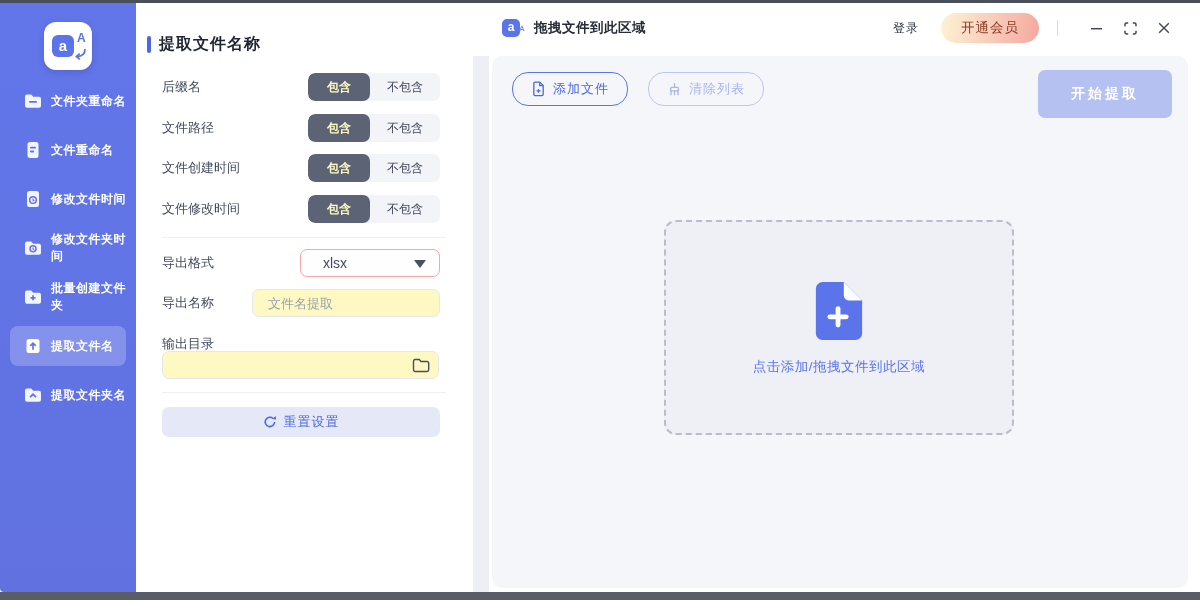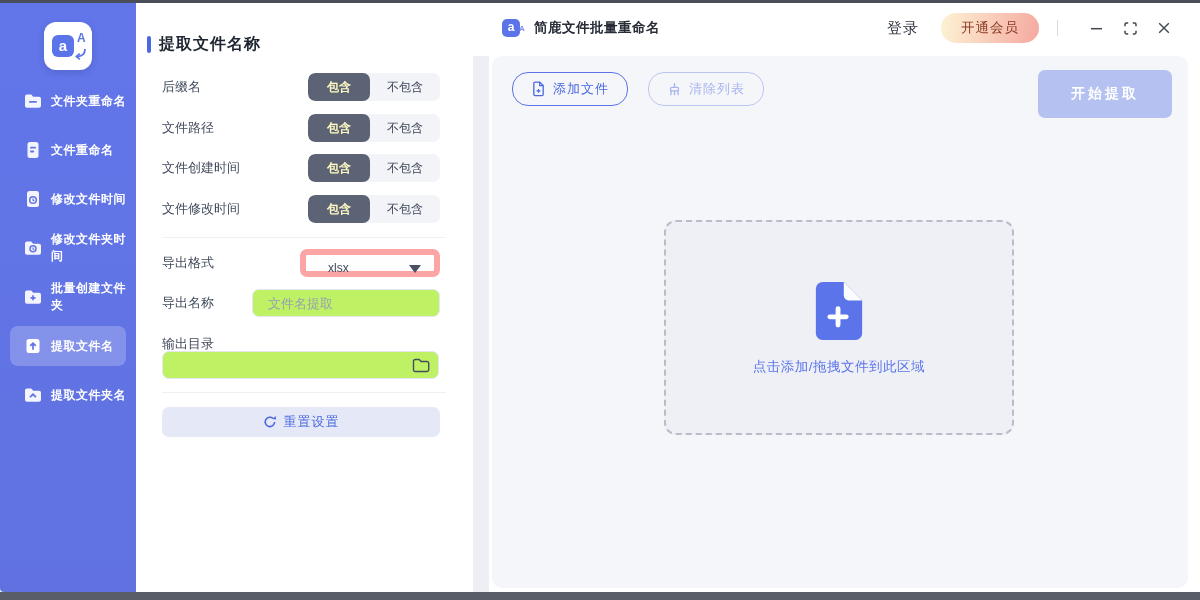--- a/index.html
+++ b/index.html
@@ -30,25 +30,25 @@
   .mid-title { position:absolute; left:11px; top:31px; display:flex; align-items:center; }
   .mid-title .bar { width:4px; height:17px; background:#4a68e0; border-radius:2px; margin-right:8px; }
   .mid-title .txt { font-size:16px; font-weight:bold; color:#1f2531; letter-spacing:1px; }
   .row-label { position:absolute; left:26px; height:28px; line-height:28px; font-size:13px; color:#414a5c; }
   .toggle { position:absolute; left:172px; width:132px; height:28px; background:#f3f4f8; border-radius:7px;
             display:flex; overflow:hidden; cursor:pointer; }
   .tg-on { width:62px; background:#5c6375; color:#fef9c3; font-size:12px; display:flex; align-items:center;
            justify-content:center; border-radius:7px;font-weight:bold; }
   .tg-off { flex:1; color:#3d4557; font-size:12px; display:flex; align-items:center; justify-content:center; }
   .divider { position:absolute; left:26px; right:27px; height:1px; background:#eef0f3; }
-  .select-box { position:absolute; left:164px; width:140px; height:28px; border:6px solid #fca5a5; border-radius:7px;
-                background:#fefefe; font-size:12px; color:#414a5c; line-height:26px; padding-left:22px; cursor:pointer; }
+  .select-box { position:absolute; left:164px; width:140px; height:28px; border:1px solid #fca5a5; border-radius:7px;
+                background:#fefefe; font-size:14px; color:#414a5c; line-height:26px; padding-left:22px; cursor:pointer; }
   .caret { position:absolute; right:13px; top:10px; width:0; height:0;
            border-left:6px solid transparent; border-right:6px solid transparent; border-top:8px solid #495061; }
-  .text-input { border:1px solid #e4e7ee; border-radius:7px; background:#bef264; font-size:13px; color:#414a5c;
+  .text-input { border:1px solid #e4e7ee; border-radius:7px; background:#fef9c3; font-size:13px; color:#414a5c;
                 padding:0 10px 0 15px; outline:none; font-family:inherit; }
   .text-input::placeholder { color:#99a0b1; }
   .in-name { position:absolute; left:116px; width:188px; height:28px; }
   .in-dir { position:absolute; left:26px; width:277px; height:28px; padding-right:32px; }
   .dir-icon { position:absolute; left:276px; top:7px; cursor:pointer; }
   .reset-btn { position:absolute; left:26px; top:404px; width:278px; height:30px; background:#e5e9f7; border:none;
                border-radius:7px; color:#4a68e0; font-size:13px; letter-spacing:1px; display:flex; align-items:center;
                justify-content:center; gap:7px; cursor:pointer; font-family:inherit; }
 
   
@@ -57,21 +57,21 @@
   
   .rightp { position:absolute; left:489px; top:3px; width:711px; height:589px; background:#fff; }
   .titlebar { position:absolute; left:0; top:0; right:0; height:50px; display:flex; align-items:center;
               padding:0 24px 0 13px; }
   .appicon { position:relative; width:24px; height:21px; flex:none; }
   .appicon .abox { position:absolute; left:0; top:1px; width:18px; height:18px; background:#5b74ea; border-radius:5px;
                    color:#fff; font-weight:bold; font-size:12px; text-align:center; line-height:17px; }
   .appicon .alt { position:absolute; left:17px; top:6px; font-size:8px; font-weight:bold; color:#7d8cee; }
   .tb-title { margin-left:8px; font-size:13.5px; font-weight:600; color:#272c37; letter-spacing:.5px; }
   .tb-spacer { flex:1; }
-  .login { font-size:15px; color:#2e333e; margin-right:22px; cursor:pointer; letter-spacing:1px; }
+  .login { font-size:12px; color:#2e333e; margin-right:22px; cursor:pointer; letter-spacing:1px; }
   .member { height:30px; padding:0 20px; border:none; border-radius:16px; font-family:inherit;
             background:linear-gradient(100deg,#fdf3d5 0%,#f5a8a0 100%); color:#8a3a24; font-size:13.5px;
             font-weight:normal; letter-spacing:1px; cursor:pointer; }
   .vdiv { width:1px; height:16px; background:#d9dbe1; margin:0 16px 0 18px; }
   .winbtn { width:24px; height:24px; display:flex; align-items:center; justify-content:center; cursor:pointer;
             background:none; border:none; margin-left:10px; }
 
   .card { position:absolute; left:3px; right:12px; top:53px; bottom:4px; background:#f5f6fa; border-radius:10px; }
   .toolbar { position:absolute; left:20px; right:16px; top:14px; height:34px; display:flex; align-items:flex-start; }
   .pill-btn { height:30px; margin-top:2px; padding:16px 18px; border-radius:16px; background:transparent; font-size:13px;
@@ -224,21 +224,21 @@
 
 <div class="gutter"></div>
 
 <div class="rightp">
 
   <div class="titlebar">
     <span class="appicon">
       <span class="abox">a</span>
       <span class="alt">A</span>
     </span>
-    <span class="tb-title">简鹿文件批量重命名</span>
+    <span class="tb-title">拖拽文件到此区域</span>
     <span class="tb-spacer"></span>
     <span class="login">登录</span>
     <button class="member">开通会员</button>
     <span class="vdiv"></span>
     <button class="winbtn">
       <svg width="13" height="13" viewBox="0 0 13 13">
         <path d="M1 6.7 H12" stroke="#41464f" stroke-width="1.5"></path>
       </svg>
     </button>
     <button class="winbtn">

